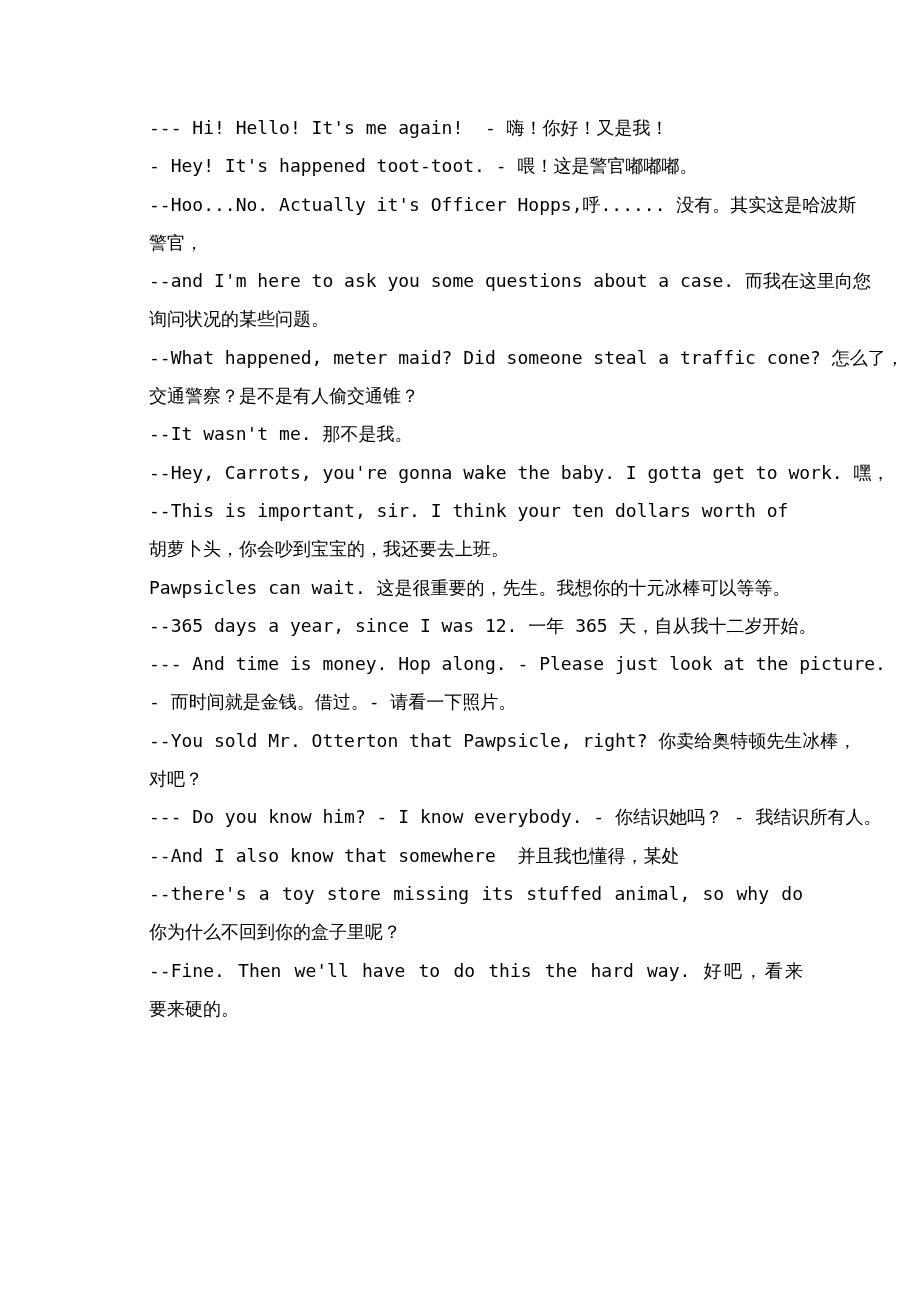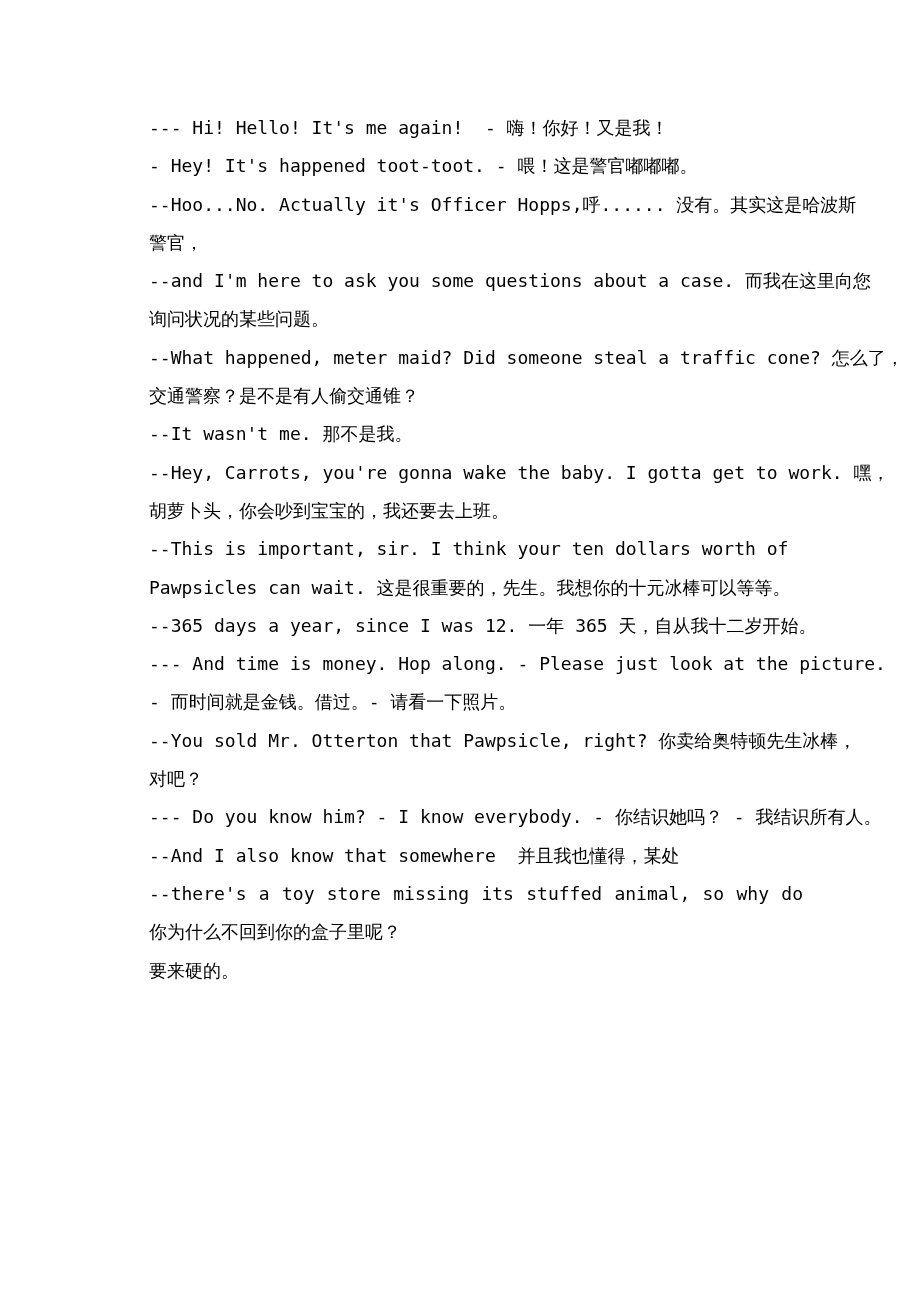--- a/index.html
+++ b/index.html
@@ -44,27 +44,28 @@
     <div class="line" data-justify="false">--- Hi! Hello! It's me again!  - 嗨！你好！又是我！</div>
     <div class="line" data-justify="false">- Hey! It's happened toot-toot. - 喂！这是警官嘟嘟嘟。</div>
     <div class="line" data-justify="false">--Hoo...No. Actually it's Officer Hopps,呼...... 没有。其实这是哈波斯</div>
     <div class="line" data-justify="false">警官，</div>
     <div class="line" data-justify="false">--and I'm here to ask you some questions about a case. 而我在这里向您</div>
     <div class="line" data-justify="false">询问状况的某些问题。</div>
     <div class="line" data-justify="false">--What happened, meter maid? Did someone steal a traffic cone? 怎么了，</div>
     <div class="line" data-justify="false">交通警察？是不是有人偷交通锥？</div>
     <div class="line" data-justify="false">--It wasn't me. 那不是我。</div>
     <div class="line" data-justify="false">--Hey, Carrots, you're gonna wake the baby. I gotta get to work. 嘿，</div>
+    <div class="line" data-justify="false">--This is important, sir. I think your ten dollars worth of</div>
     <div class="line" data-justify="false">胡萝卜头，你会吵到宝宝的，我还要去上班。</div>
-    <div class="line" data-justify="false">--This is important, sir. I think your ten dollars worth of</div>
     <div class="line" data-justify="false">Pawpsicles can wait. 这是很重要的，先生。我想你的十元冰棒可以等等。</div>
     <div class="line" data-justify="false">--365 days a year, since I was 12. 一年 365 天，自从我十二岁开始。</div>
     <div class="line" data-justify="false">--- And time is money. Hop along. - Please just look at the picture.</div>
     <div class="line" data-justify="false">- 而时间就是金钱。借过。- 请看一下照片。</div>
     <div class="line" data-justify="false">--You sold Mr. Otterton that Pawpsicle, right? 你卖给奥特顿先生冰棒，</div>
     <div class="line" data-justify="false">对吧？</div>
     <div class="line" data-justify="false">--- Do you know him? - I know everybody. - 你结识她吗？ - 我结识所有人。</div>
     <div class="line" data-justify="false">--And I also know that somewhere  并且我也懂得，某处</div>
     <div class="line" data-justify="true">--there's a toy store missing its stuffed animal, so why do</div>
     <div class="line" data-justify="false">你为什么不回到你的盒子里呢？</div>
+    <div class="line" data-justify="true">--Fine. Then we'll have to do this the hard way. 好吧，看来</div>
     <div class="line" data-justify="false">要来硬的。</div>
   </div>
 </div>
 
 </body></html>

